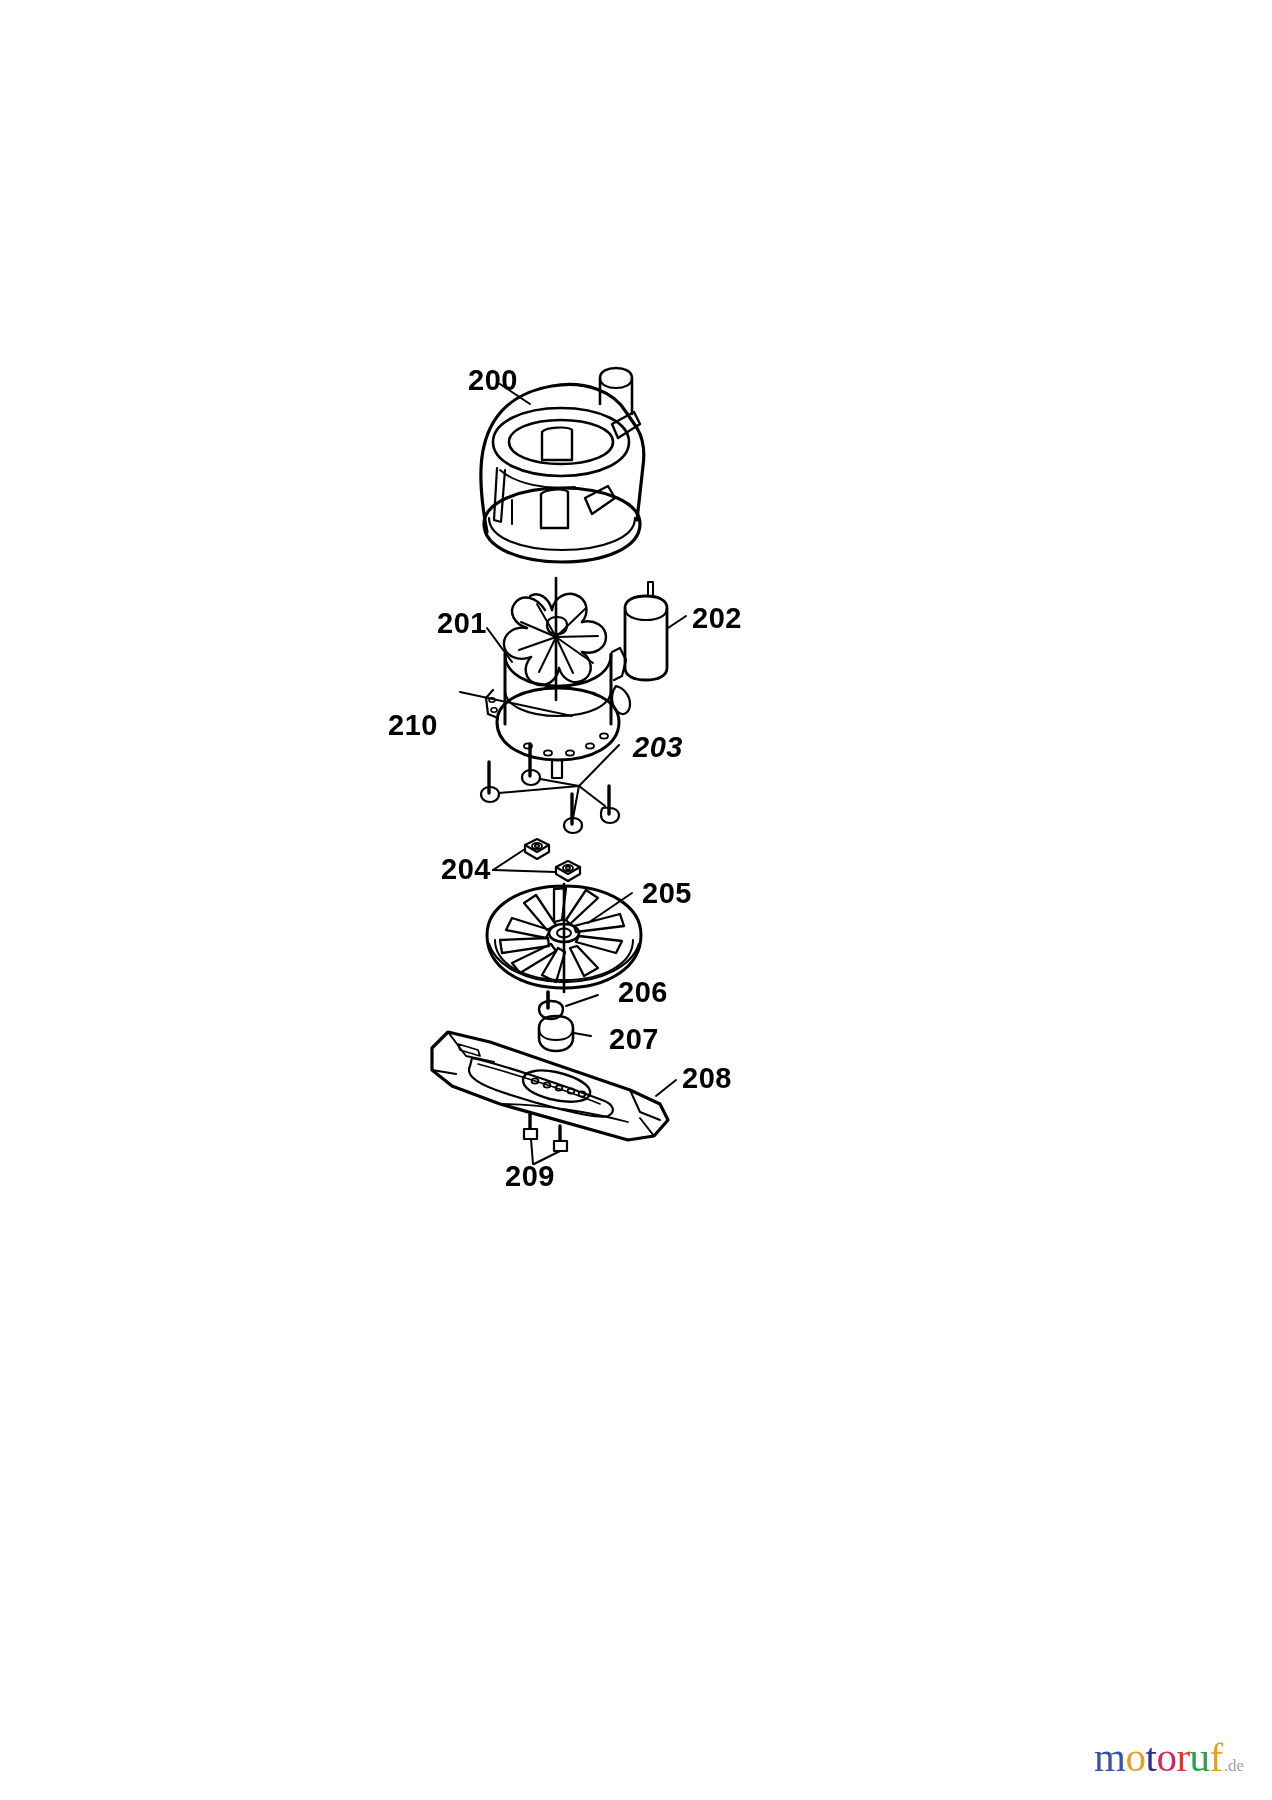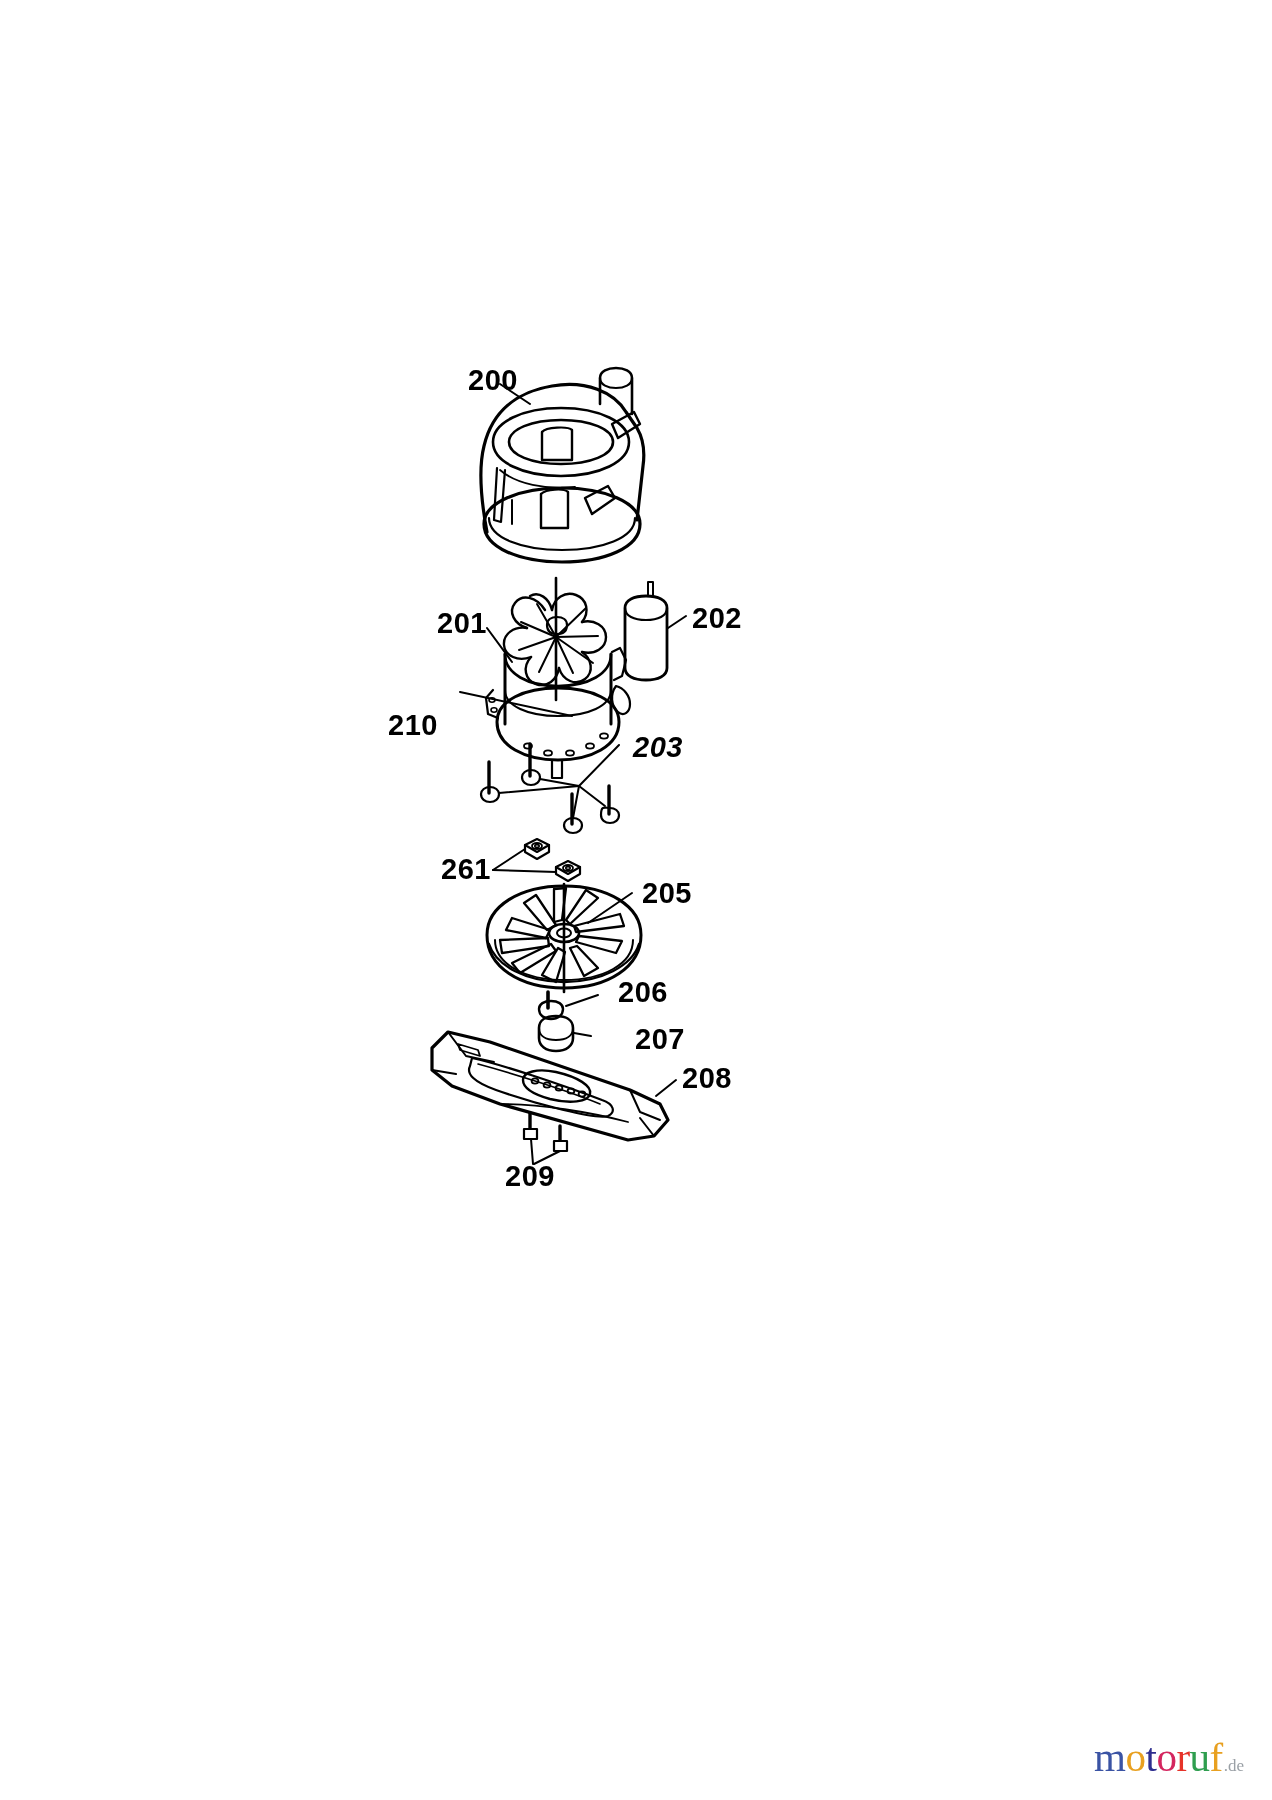--- a/index.html
+++ b/index.html
@@ -340,24 +340,24 @@
       </g>
 
     </g>
   </svg>
 
   <div class="callout" style="left:442px; top:366px;margin-left:26px;">200</div>
   <div class="callout" style="left:437px; top:609px;">201</div>
   <div class="callout" style="left:692px; top:604px;">202</div>
   <div class="callout" style="left:388px; top:680px;margin-top:31px;">210</div>
   <div class="callout" style="left:633px; top:733px;font-style:italic;">203</div>
-  <div class="callout" style="left:441px; top:855px;">261</div>
+  <div class="callout" style="left:441px; top:855px;">204</div>
   <div class="callout" style="left:642px; top:879px;">205</div>
   <div class="callout" style="left:618px; top:978px;text-align:right;">206</div>
-  <div class="callout" style="left:635px; top:1025px;">207</div>
+  <div class="callout" style="left:609px; top:1025px;">207</div>
   <div class="callout" style="left:682px; top:1064px;">208</div>
   <div class="callout" style="left:505px; top:1162px;text-align:right;">209</div>
 
   <div id="brand-logo">
     <span class="l1">m</span>
       <span class="l2">o</span>
       <span class="l3">t</span>
       <span class="l4">o</span>
       <span class="l5">r</span>
       <span class="l6">u</span>

